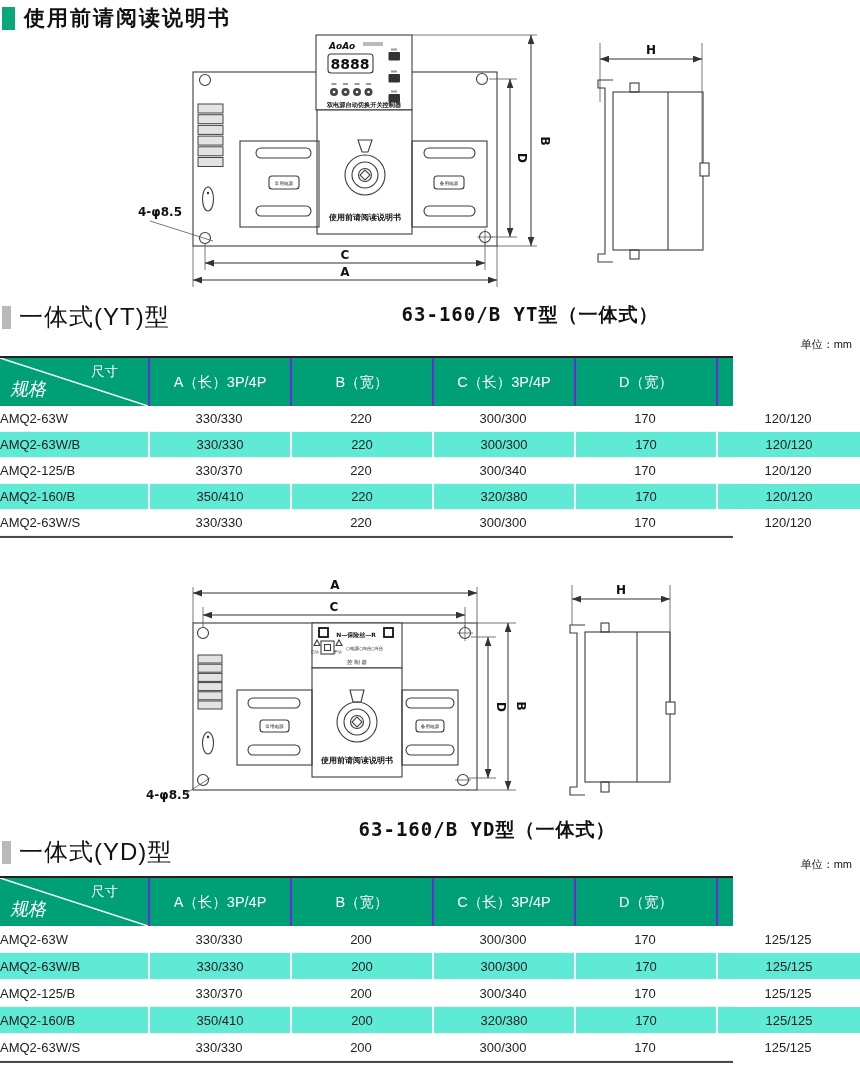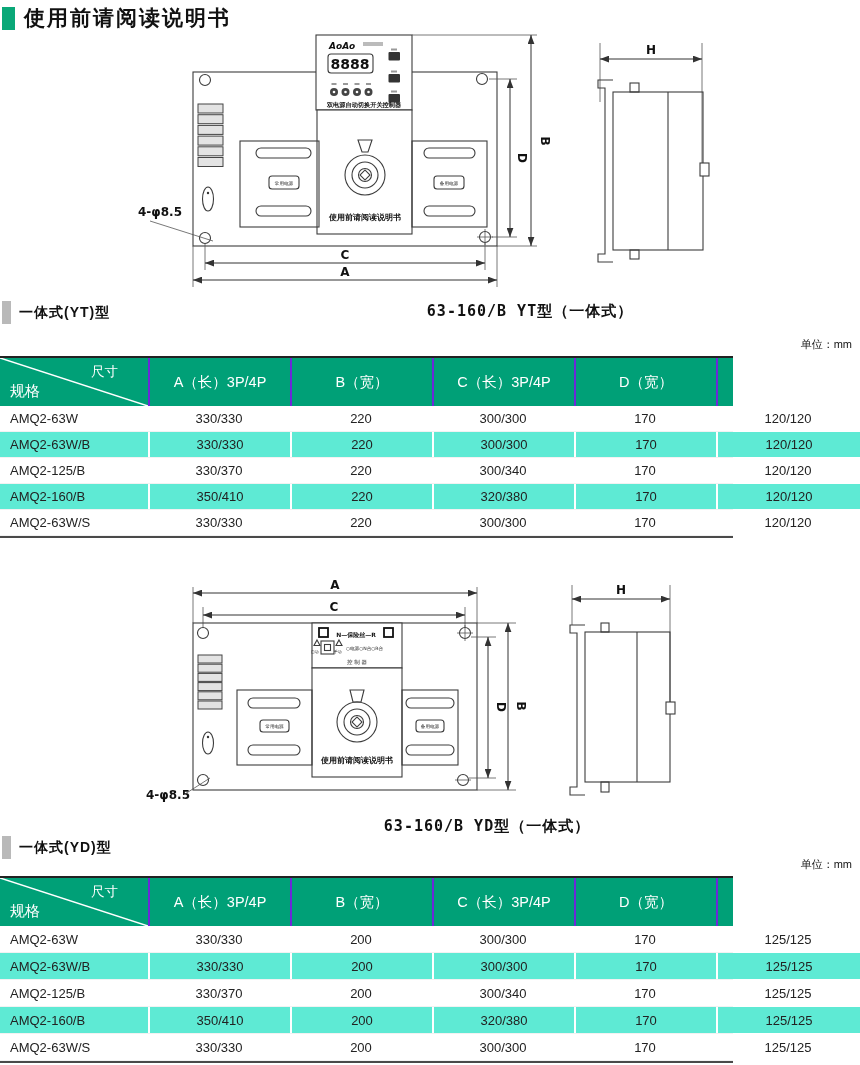--- a/index.html
+++ b/index.html
@@ -5,36 +5,36 @@
   html,body{margin:0;padding:0;background:#fff;}
   body{font-family:"Liberation Sans","DejaVu Sans",sans-serif;color:#111;}
   .page{position:relative;width:860px;height:1065px;background:#fff;overflow:hidden;}
 
   
   .title-bar{position:absolute;top:4px;left:2px;display:flex;align-items:center;gap:9px;}
   .title-marker{width:13px;height:23px;background:#0aa878;}
   .title-text{font-size:21px;font-weight:bold;letter-spacing:2px;}
   .sec-bar{position:absolute;left:2px;display:flex;align-items:center;gap:8px;}
   .sec-marker{width:9px;height:23px;background:#b9b9b9;}
-  .sec-text{font-size:14px;font-weight:bold;letter-spacing:1px;}
-  .caption{position:absolute;text-align:center;font-family:"DejaVu Sans Mono","Liberation Mono",monospace;font-size:15px;font-weight:bold;letter-spacing:1px;}
+  .sec-text{font-size:24px;font-weight:normal;letter-spacing:1px;}
+  .caption{position:absolute;text-align:center;font-family:"DejaVu Sans Mono","Liberation Mono",monospace;font-size:19px;font-weight:bold;letter-spacing:1px;}
   .unit{position:absolute;right:8px;font-size:11px;}
 
   
   .dtable{position:absolute;left:0;width:733px;border-top:2px solid #222;border-bottom:2px solid #4a4a4a;}
   .thead{display:grid;grid-template-columns:148px 142px 142px 142px 142px 144px;height:48px;background:#00a077;color:#fff;}
   .hcell{display:flex;align-items:center;justify-content:center;font-size:14.5px;border-left:2px solid #6d28d9;}
   .corner{position:relative;border-left:none;}
   .corner svg{position:absolute;inset:0;width:100%;height:100%;}
   .corner .c-dim{position:absolute;top:5px;right:30px;font-size:13.5px;}
-  .corner .c-spec{position:absolute;bottom:5px;left:10px;font-size:15px;}
+  .corner .c-spec{position:absolute;bottom:5px;left:10px;font-size:18px;font-style:italic;}
   .trow{display:grid;grid-template-columns:148px 142px 142px 142px 142px 144px;height:25px;border-bottom:1px solid #f2f2f2;}
   .t-yd .trow{height:26px;}
   .cell{display:flex;align-items:center;justify-content:center;font-size:13px;color:#222;}
-  .cell.spec{justify-content:flex-start;padding-left:10px;}
+  .cell.spec{justify-content:flex-start;}
   .alt .cell{background:#5eead4;}
   .alt .cell + .cell{border-left:2px solid #fff;}
 
   
   svg{position:absolute;left:0;}
   .ln{stroke:#3c3c3c;stroke-width:1.1;fill:none;}
   .lnf{stroke:#3c3c3c;stroke-width:1.1;fill:#fff;}
   .thin{stroke:#555;stroke-width:0.8;fill:none;}
   .dim{stroke:#333;stroke-width:1;fill:none;}
   .dimlbl{font-family:"DejaVu Sans",sans-serif;font-size:12px;font-weight:bold;fill:#111;}

